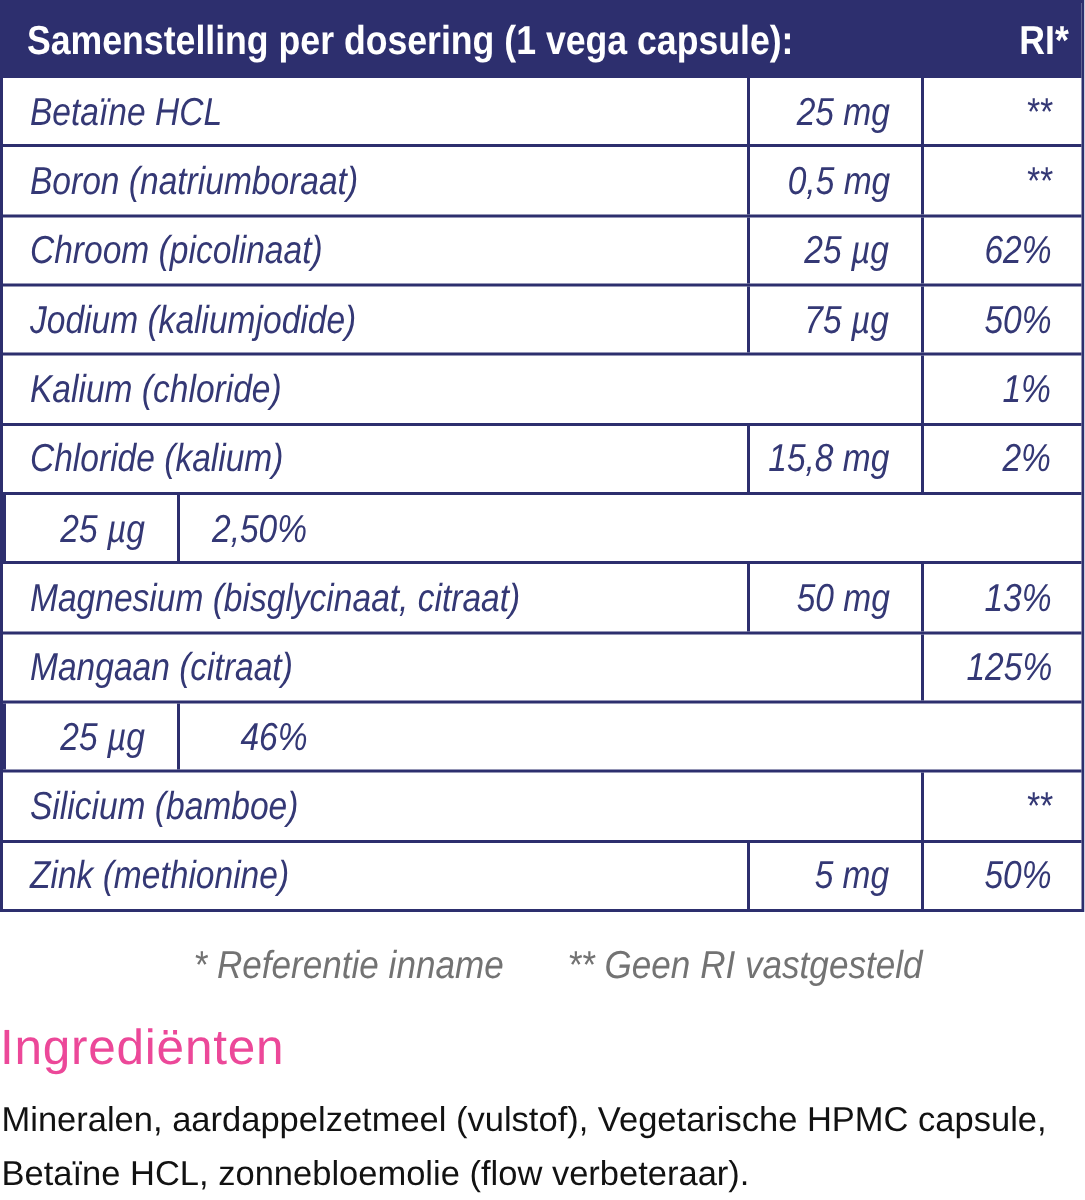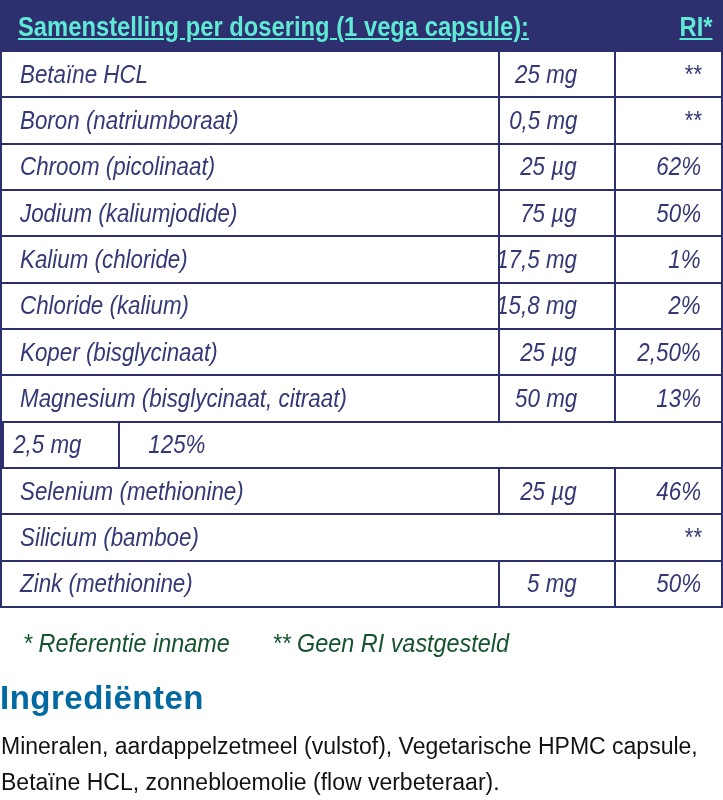--- a/index.html
+++ b/index.html
@@ -25,26 +25,25 @@
     box-sizing: border-box;
     border: 2px solid #2d2f6e;
     display: flex;
     flex-direction: column;
     background: #ffffff;
   }
   .thead {
     height: 50px;
     flex: 0 0 50px;
     background: #2d2f6e;
-    color: #5eead4;
+    color: #ffffff;
     display: flex;
     align-items: center;
     justify-content: space-between;
     padding: 0 8px 0 16px;
-    text-decoration: underline;
   }
   .thead .title {
     font-size: 27px;
     font-weight: bold;
     display: inline-block;
     transform: scaleX(0.88);
     transform-origin: left center;
     white-space: nowrap;
   }
   .thead .ri {
@@ -78,61 +77,61 @@
   .c-name {
     flex: 1;
     justify-content: flex-start;
     padding-left: 18px;
   }
   .c-amount {
     width: 116px;
     flex: 0 0 116px;
     border-left: 2px solid #2d2f6e;
     justify-content: flex-end;
-    padding-right: 37px;
+    padding-right: 21px;
   }
   .c-ri {
     width: 107px;
     flex: 0 0 107px;
     border-left: 2px solid #2d2f6e;
     justify-content: flex-end;
     padding-right: 20px;
   }
   .cw { display: inline-block; transform: scaleX(0.86); }
   .c-name .cw { transform-origin: left center; }
   .c-amount .cw, .c-ri .cw { transform-origin: right center; }
 
   
   .footnote {
     position: absolute;
     top: 628px;
     left: 0;
     width: 721px;
-    text-align: left;
+    text-align: center;
     font-size: 26px;
     font-style: italic;
-    color: #14532d;
+    color: #737373;
     white-space: nowrap;
   }
   .footnote .fw {
     display: inline-block;
     transform: scaleX(0.9);
     transform-origin: right center;
   }
   .footnote .gap { display: inline-block; width: 16px; }
 
   
   .ing-heading {
     position: absolute;
     top: 679px;
     left: 0;
     font-size: 33px;
-    font-weight: bold;
+    font-weight: normal;
     letter-spacing: 0.5px;
-    color: #0369a1;
+    color: #ec4899;
   }
   .ing-text {
     position: absolute;
     top: 728px;
     left: 1px;
     width: 700px;
     font-size: 23px;
     line-height: 36px;
     color: #121212;
   }
@@ -194,44 +193,38 @@
           </div>
         <div class="cell c-ri">
             <span class="cw">50%</span>
           </div>
       </div>
 
       <div class="row">
         <div class="cell c-name">
             <span class="cw">Kalium (chloride)</span>
           </div>
-        <div class="cell c-amount">
-            <span class="cw">17,5 mg</span>
-          </div>
         <div class="cell c-ri">
             <span class="cw">1%</span>
           </div>
       </div>
 
       <div class="row">
         <div class="cell c-name">
             <span class="cw">Chloride (kalium)</span>
           </div>
         <div class="cell c-amount">
             <span class="cw">15,8 mg</span>
           </div>
         <div class="cell c-ri">
             <span class="cw">2%</span>
           </div>
       </div>
 
       <div class="row">
-        <div class="cell c-name">
-            <span class="cw">Koper (bisglycinaat)</span>
-          </div>
         <div class="cell c-amount">
             <span class="cw">25 µg</span>
           </div>
         <div class="cell c-ri">
             <span class="cw">2,50%</span>
           </div>
       </div>
 
       <div class="row">
         <div class="cell c-name">
@@ -239,33 +232,30 @@
           </div>
         <div class="cell c-amount">
             <span class="cw">50 mg</span>
           </div>
         <div class="cell c-ri">
             <span class="cw">13%</span>
           </div>
       </div>
 
       <div class="row">
-        <div class="cell c-amount">
-            <span class="cw">2,5 mg</span>
+        <div class="cell c-name">
+            <span class="cw">Mangaan (citraat)</span>
           </div>
         <div class="cell c-ri">
             <span class="cw">125%</span>
           </div>
       </div>
 
 
       <div class="row">
-        <div class="cell c-name">
-            <span class="cw">Selenium (methionine)</span>
-          </div>
         <div class="cell c-amount">
             <span class="cw">25 µg</span>
           </div>
         <div class="cell c-ri">
             <span class="cw">46%</span>
           </div>
       </div>
 
       <div class="row">
         <div class="cell c-name">

